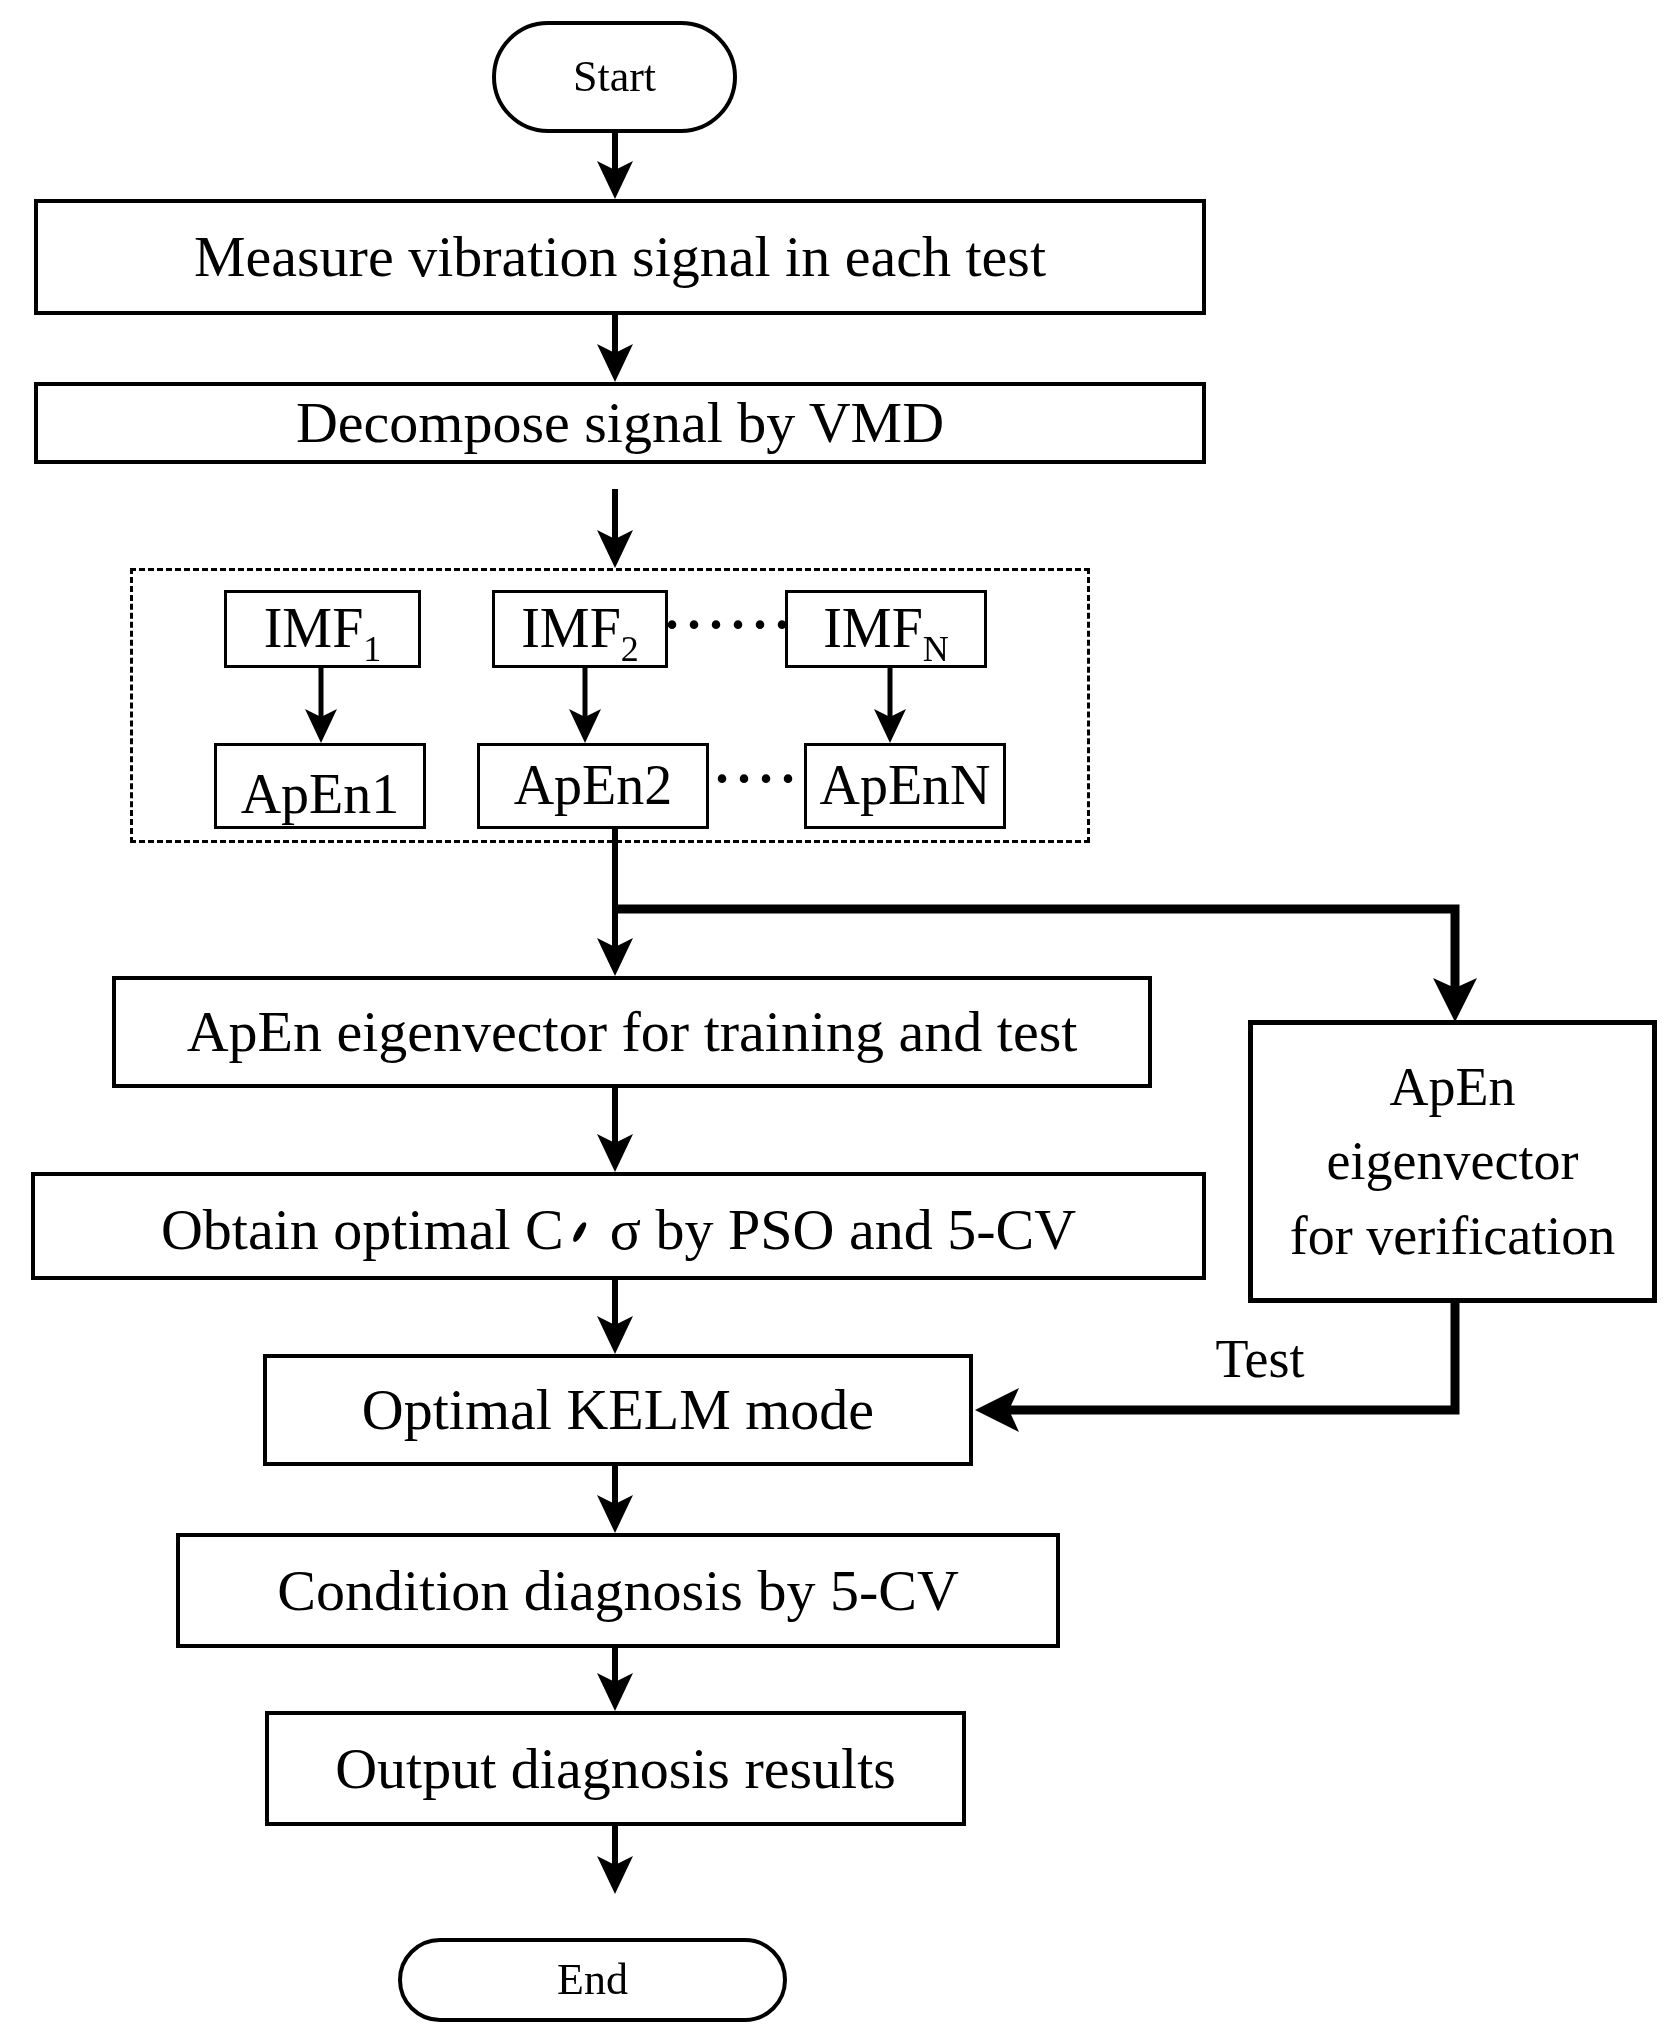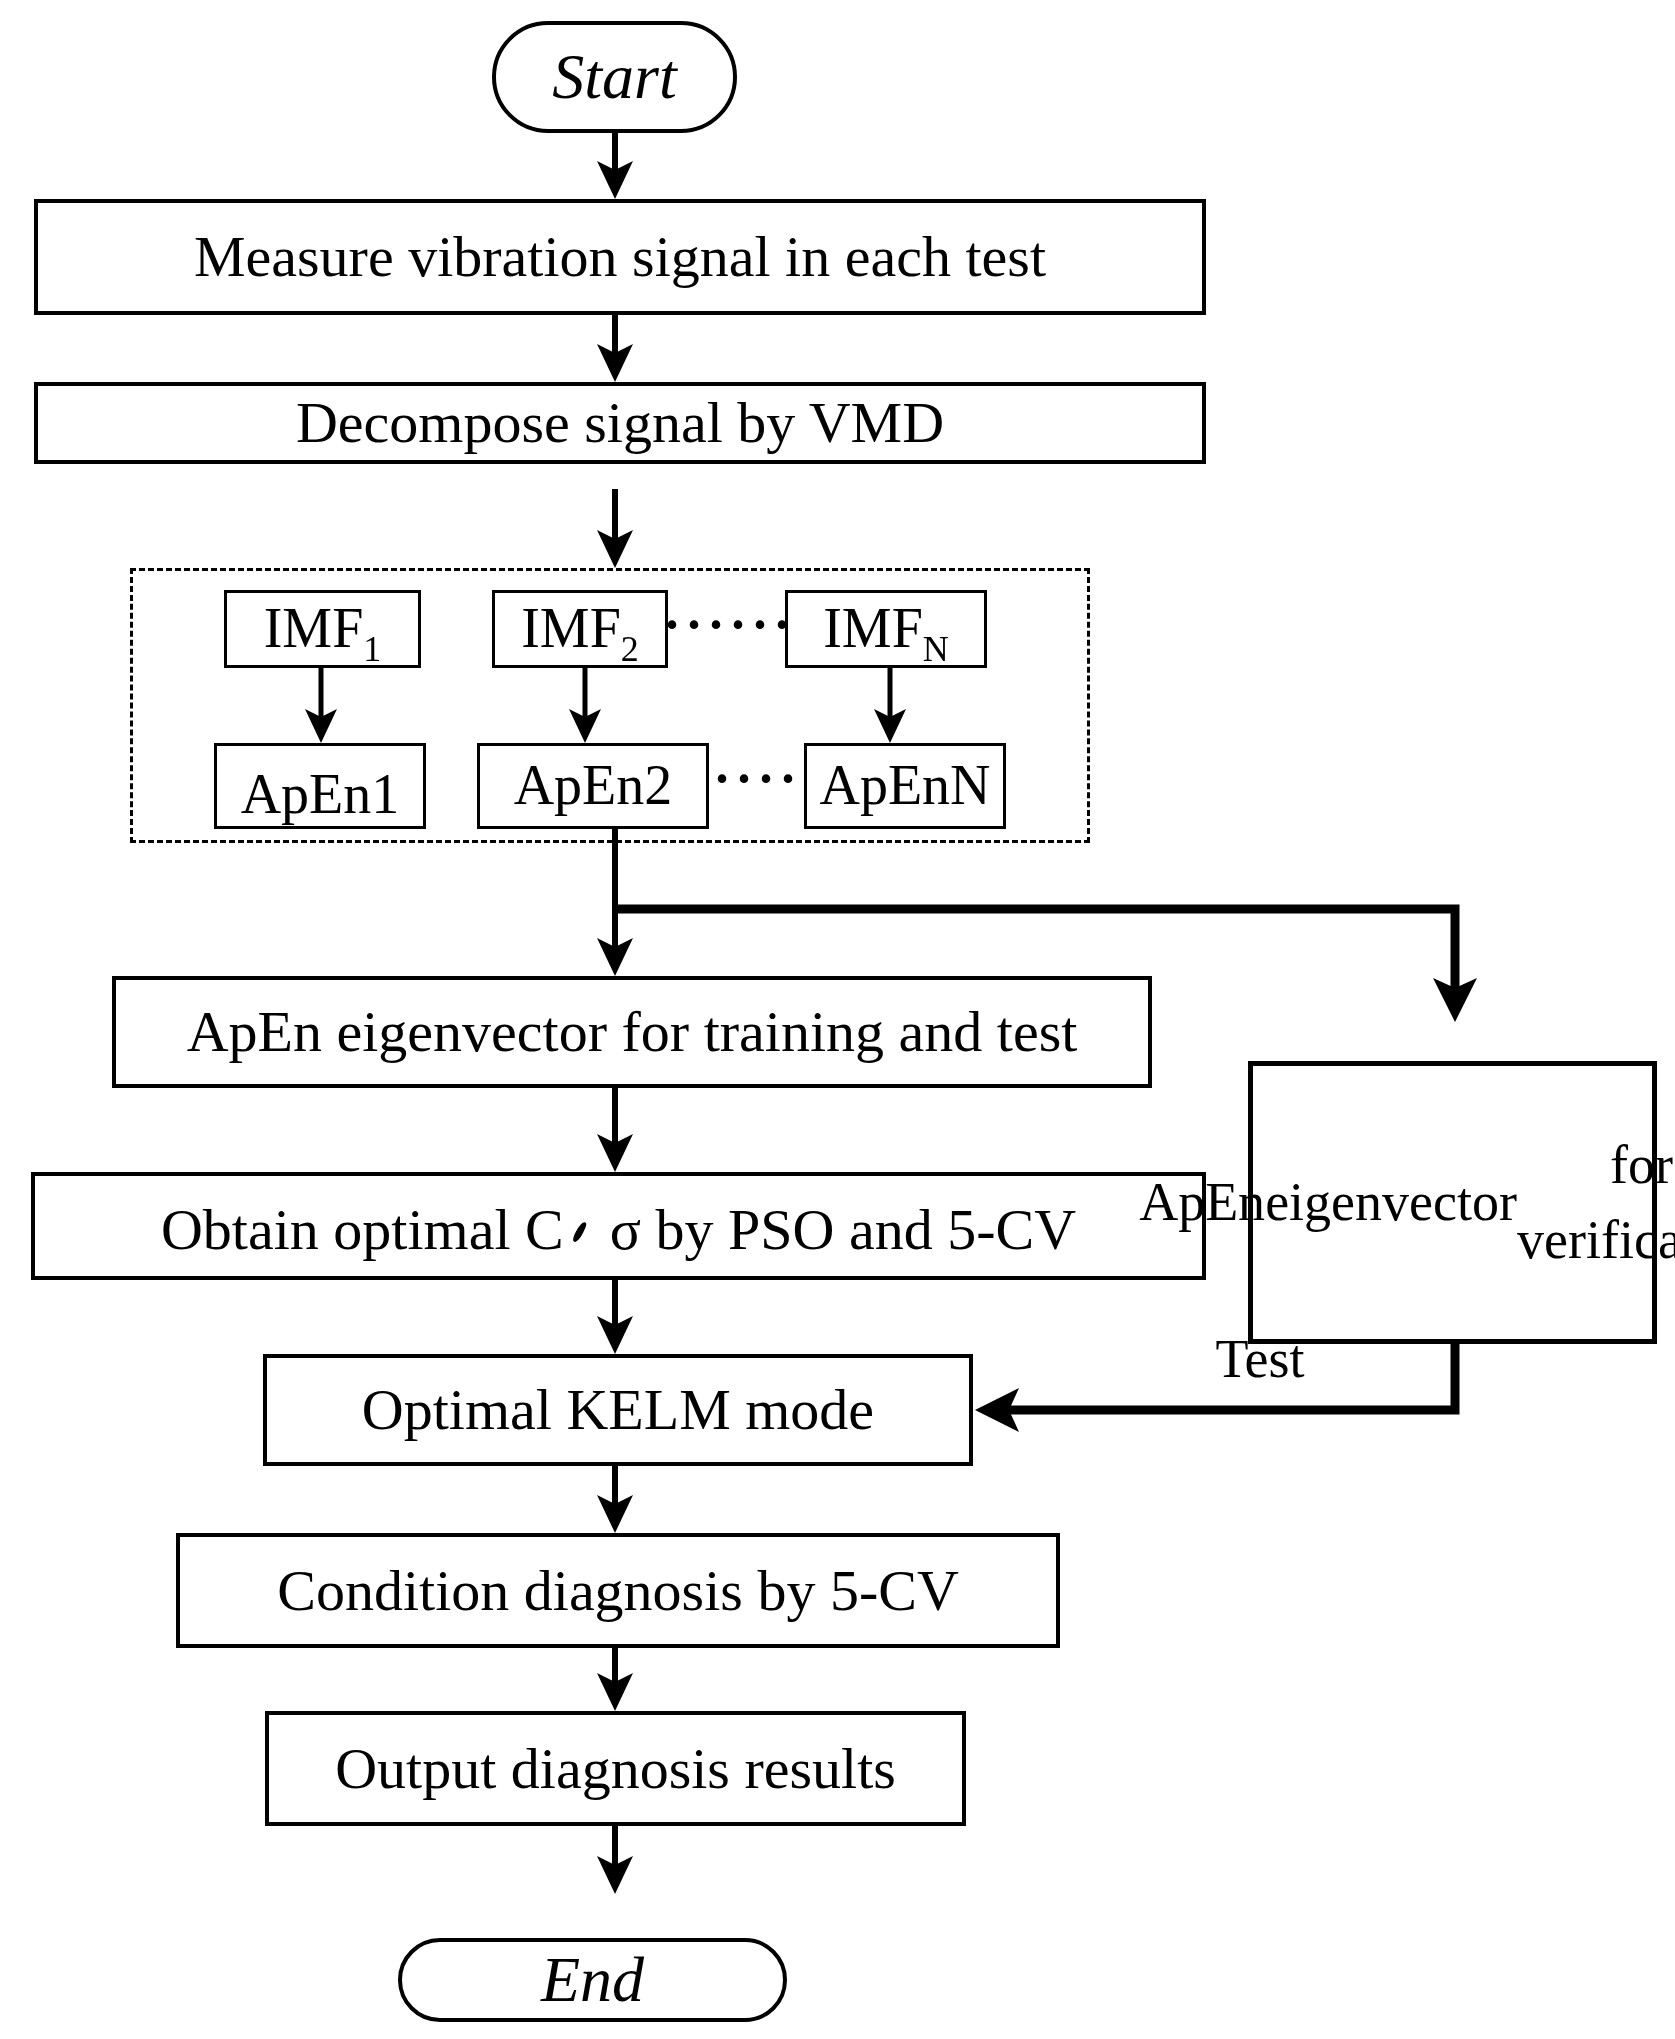--- a/index.html
+++ b/index.html
@@ -10,22 +10,22 @@
   }
   .layer{position:absolute;left:0;top:0;width:1675px;height:2039px;}
   .node{
     position:absolute;display:flex;align-items:center;justify-content:center;
     border:4px solid #000;background:#fff;text-align:center;
     box-sizing:border-box;line-height:1.1;
   }
   .box-lg{font-size:58px;}
   .box-md{font-size:58px;}
   .box-sm{font-size:56px;border-width:3px;}
-  .term{border-radius:60px;font-size:64px;font-style:italic;}
-  .verif{font-size:54px;line-height:1.38;border-width:5px;flex-direction:row;margin-top:41px;}
+  .term{border-radius:60px;font-size:44px;}
+  .verif{font-size:54px;line-height:1.38;border-width:5px;flex-direction:column;}
   .dashed-group{
     position:absolute;border:3px dashed #000;background:transparent;box-sizing:border-box;
   }
   .sub{font-size:36px;display:inline-block;transform:translateY(14px);}
   .dots{
     position:absolute;font-size:46px;font-weight:bold;letter-spacing:6px;
     font-family:"DejaVu Serif",serif;white-space:nowrap;
   }
   .edge-label{
     position:absolute;font-size:54px;text-align:center;background:transparent;

